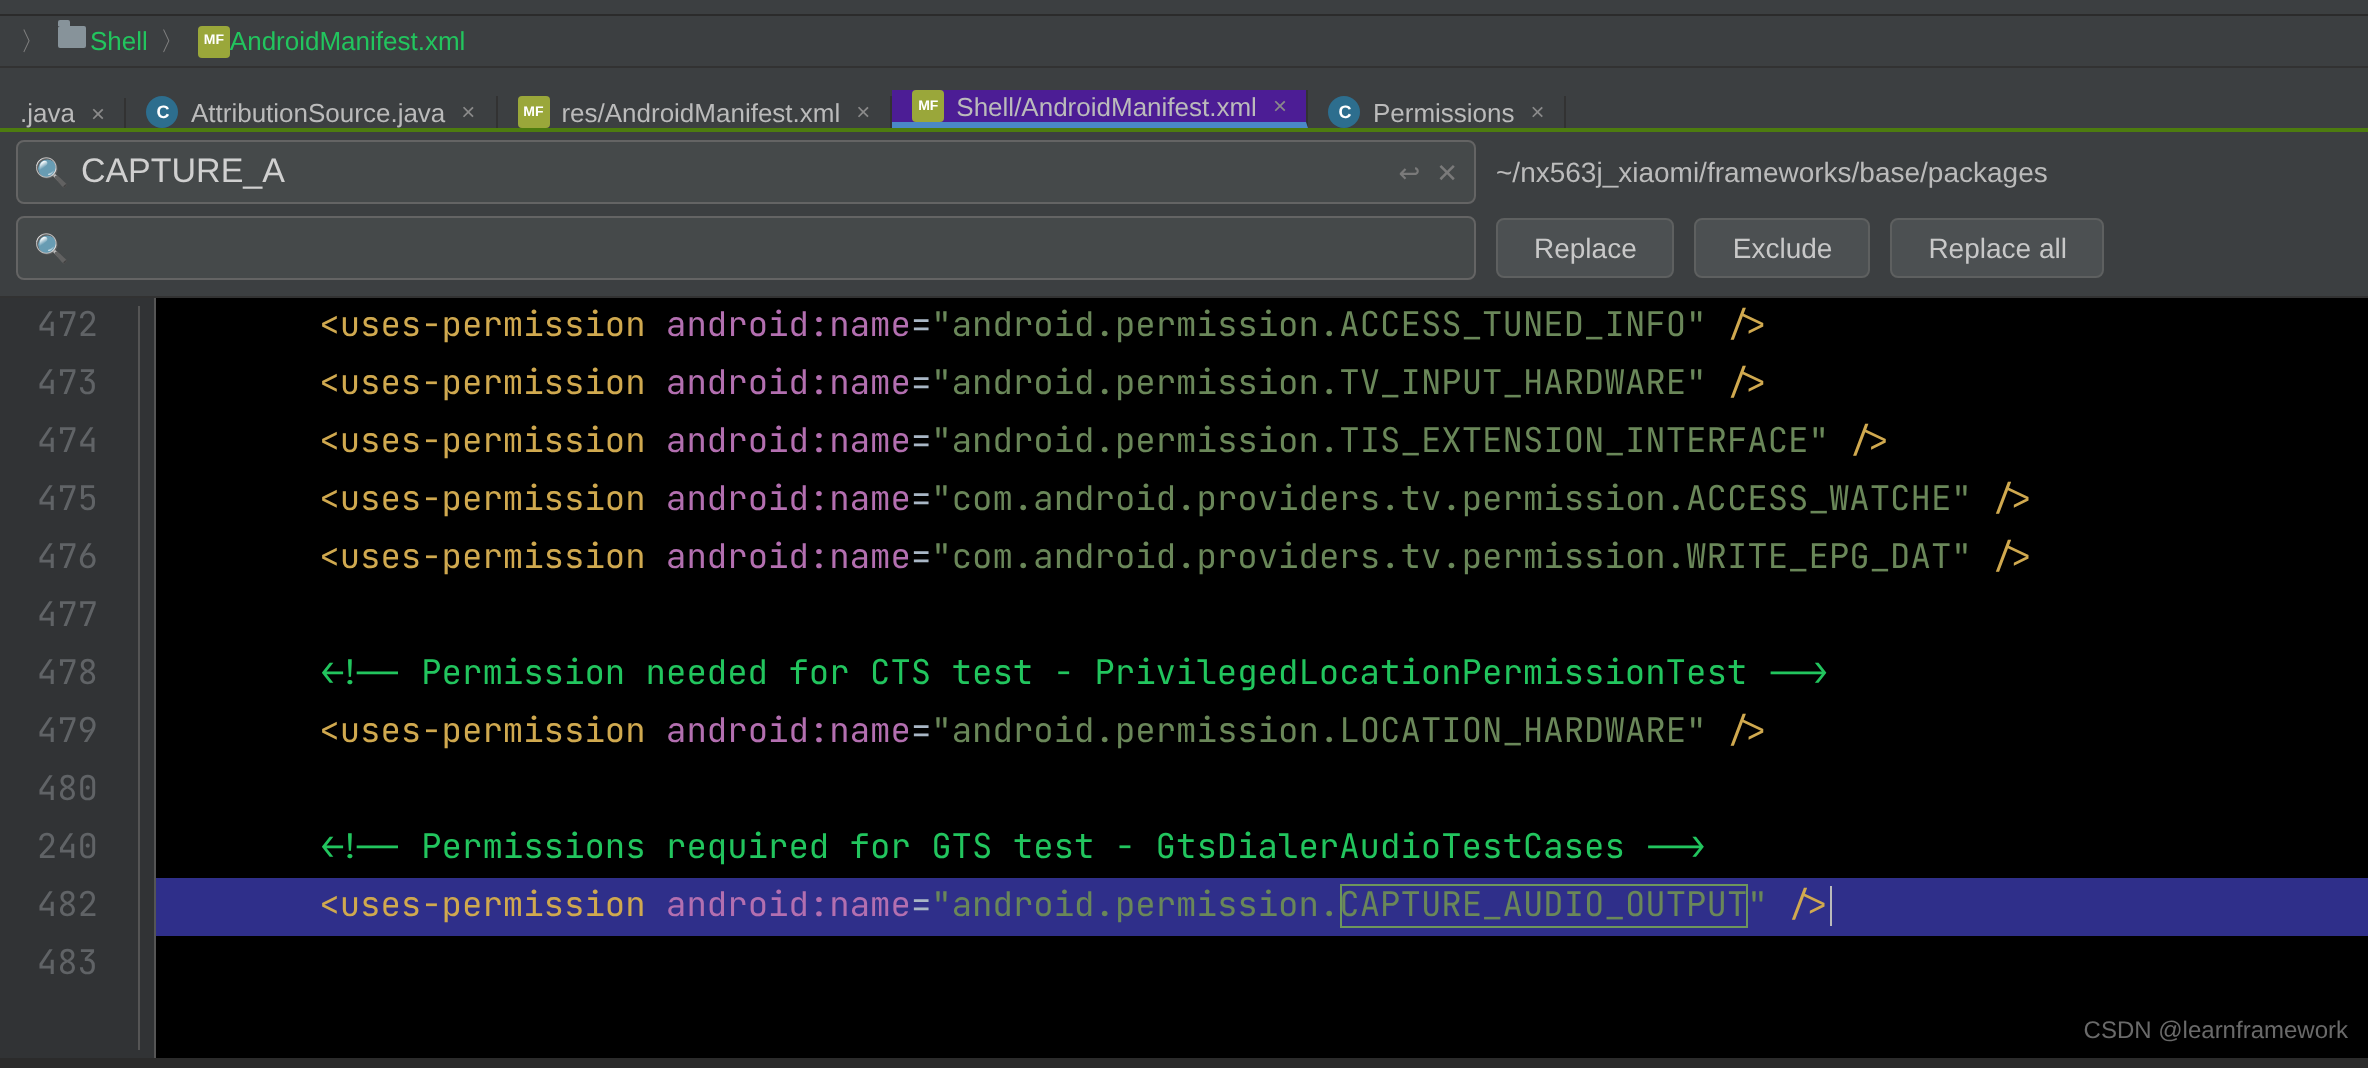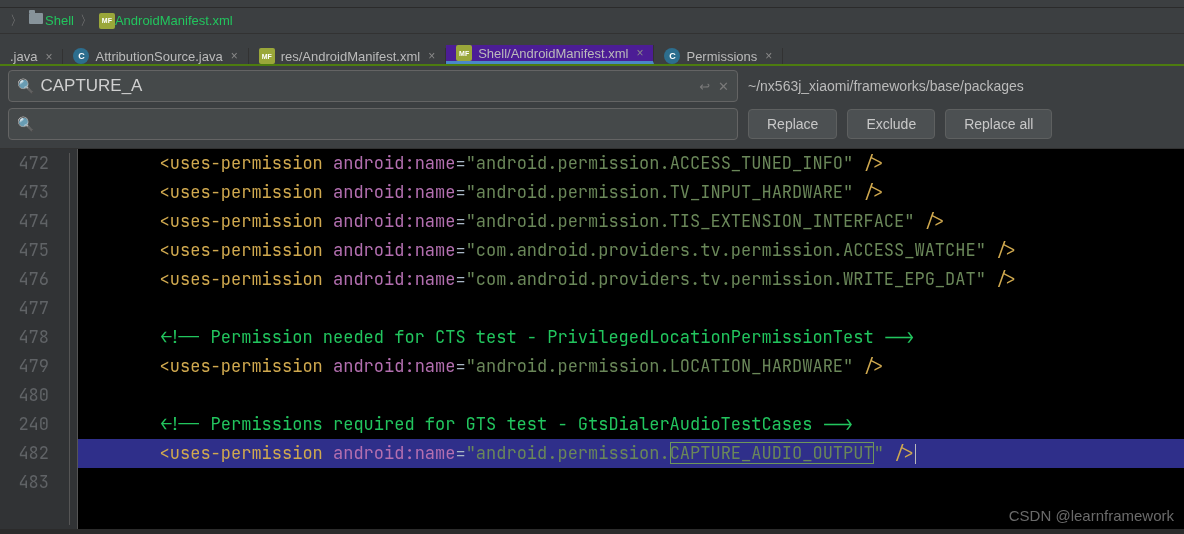--- a/index.html
+++ b/index.html
@@ -221,21 +221,21 @@
   .t-attrns  { color: #b36fb0; }  
   .t-eq      { color: #a9b7c6; }
   .t-str     { color: #6a8759; }  
   .t-punc    { color: #d0a94f; }
   .t-comment { color: #22c55e; }
 
   .watermark {
     position: absolute;
     right: 10px;
     bottom: 4px;
-    font-size: 15px;
+    font-size: 12px;
     color: #6a6a6a;
     font-family: Arial, sans-serif;
     margin-top: 44px;
   }
 </style>
 </head>
 <body>
 
 <div class="top-strip"></div>
 

